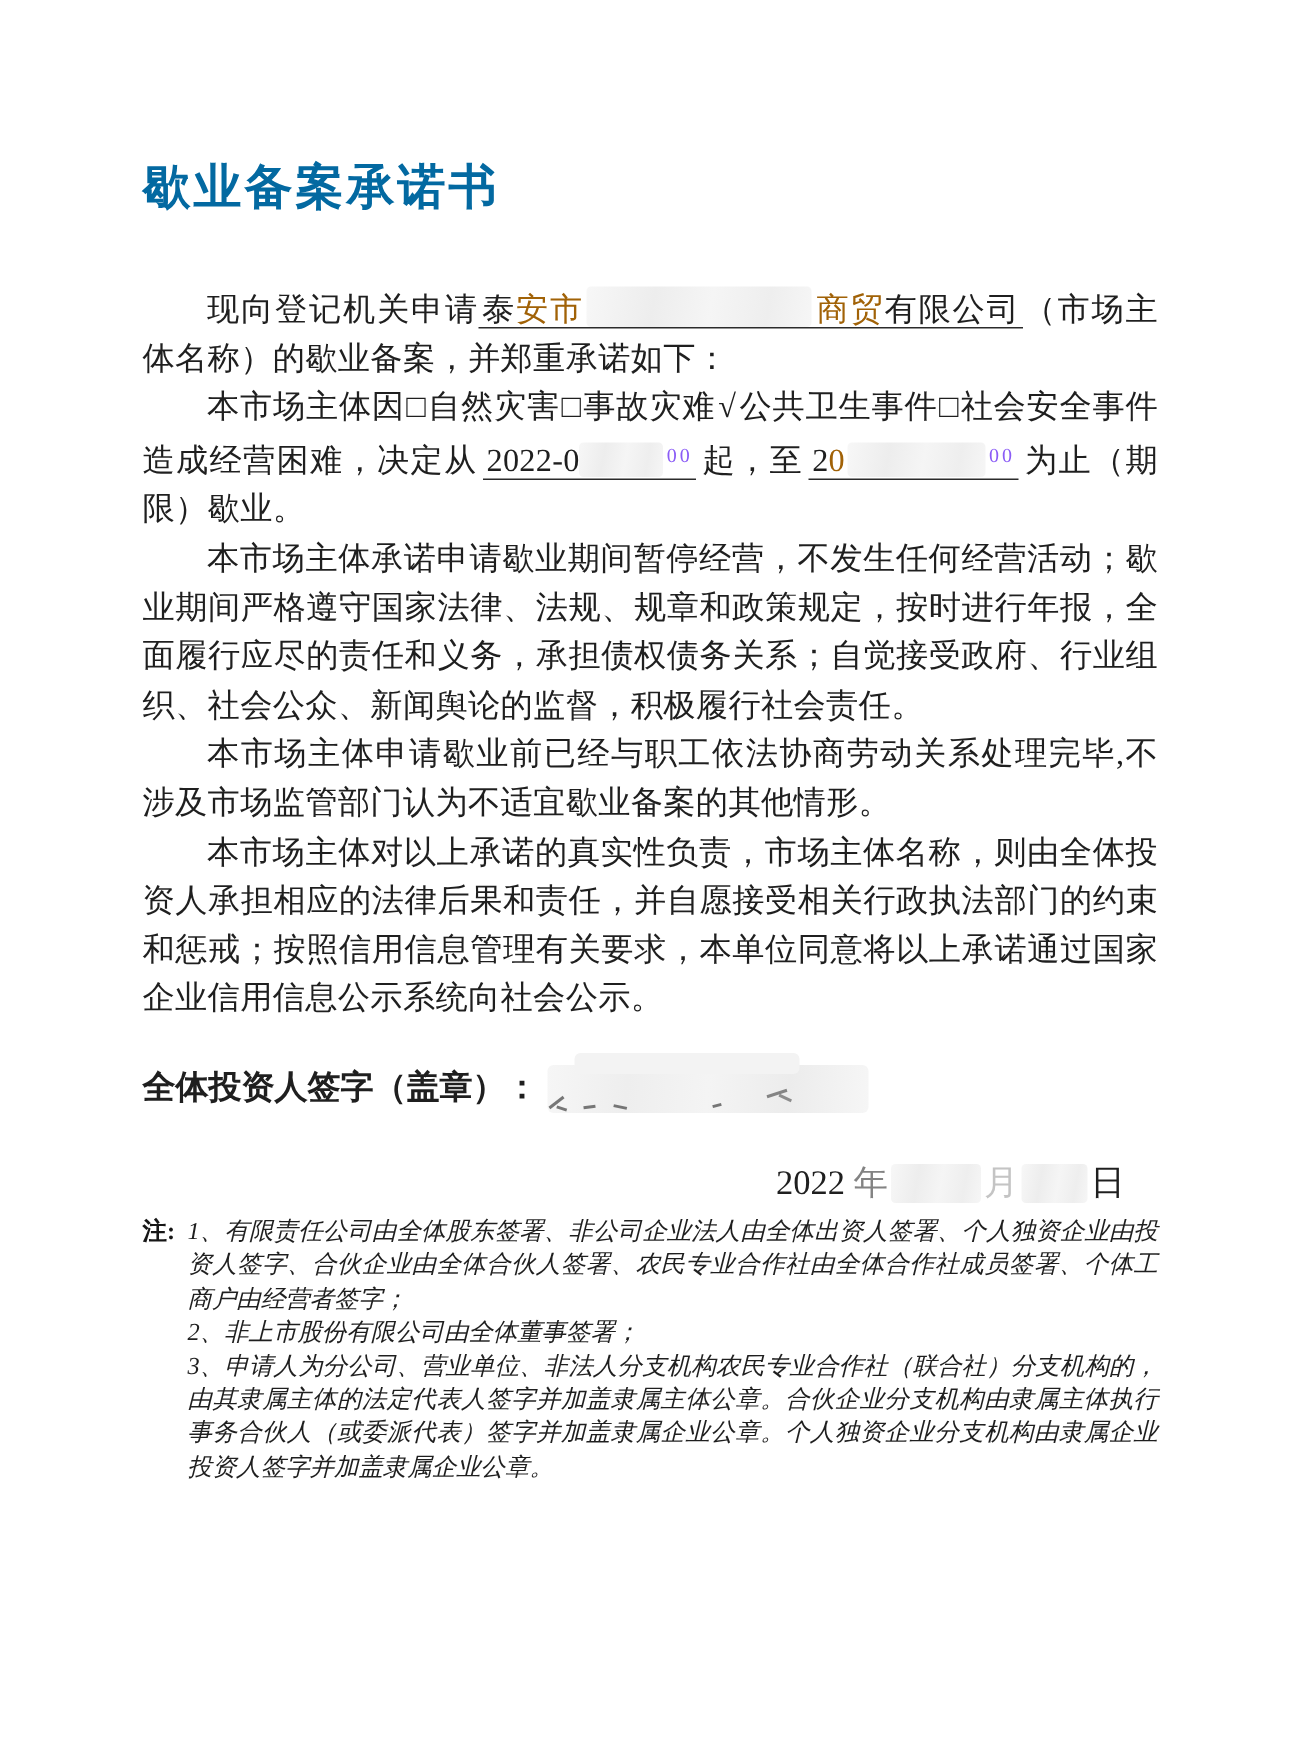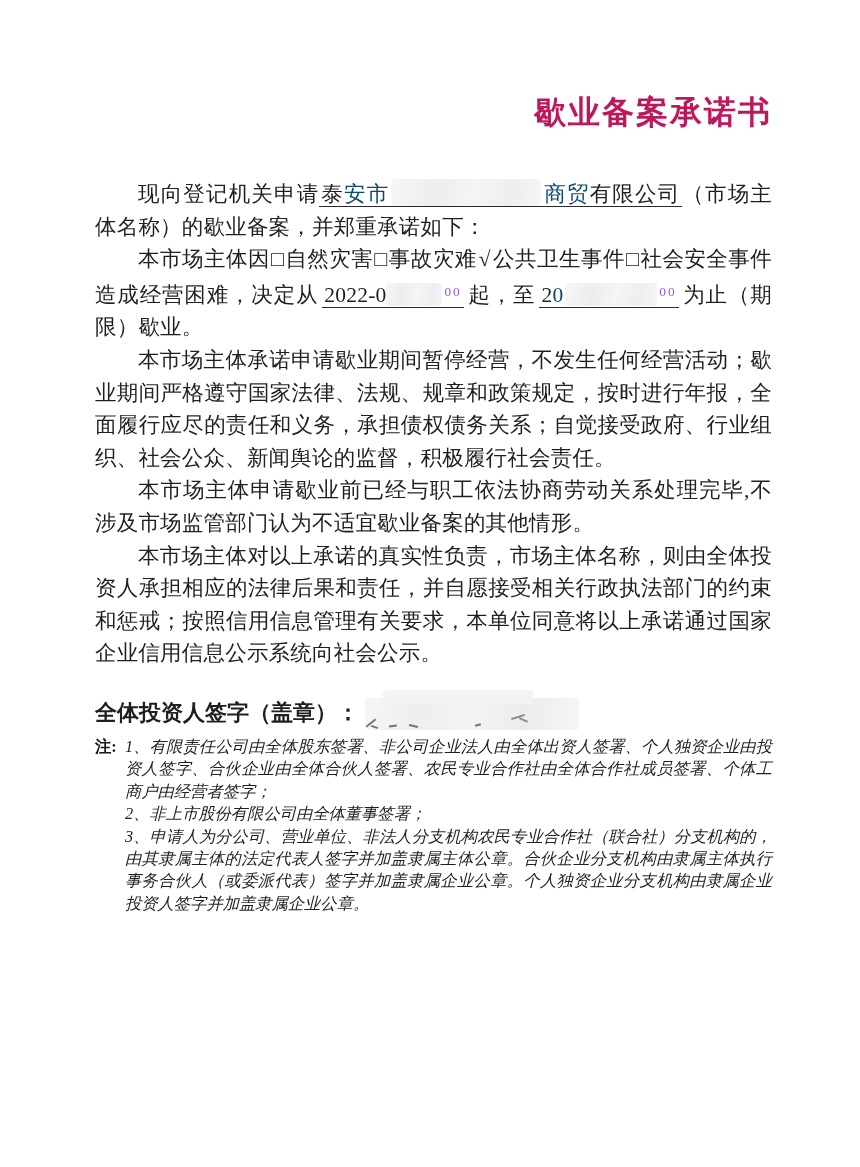--- a/index.html
+++ b/index.html
@@ -10,45 +10,45 @@
     -webkit-font-smoothing: antialiased;
   }
   .sheet {
     position: relative;
     width: 860px; height: 1167px;
     background: #ffffff;
     box-sizing: border-box;
     padding: 92px 88px 0 95px;
   }
   .title {
-    margin: 0 0 46px 0;
-    text-align: right;
+    margin: 12px 0 46px 0;
+    text-align: left;
     font-size: 32px;
     font-weight: bold;
     letter-spacing: 2px;
     line-height: 40px;
-    color: #be185d;
+    color: #0369a1;
   }
   .para {
     margin: 0;
     font-size: 21.5px;
     line-height: 32.6px;
     text-align: justify;
     text-indent: 2em;
     letter-spacing: 0.2px;
   }
   .u {
     border-bottom: 1.6px solid #2b2b2b;
     padding: 0 2px;
     white-space: nowrap;
   }
   .date-field { margin: 0 4px; }
   .cb { margin: 0 1px; }
   .check { margin: 0 2px; font-weight: bold; }
-  .faint { color: #0c4a6e; }
+  .faint { color: #a16207; }
   .half-faint { color: #5a5a5a; opacity: 0.75; }
   .partial-digits {
     color: #8b5cf6;
     font-size: 0.62em;
     vertical-align: 0.45em;
     letter-spacing: 2px;
   }
   .redact {
     display: inline-block;
     background: linear-gradient(100deg, #f7f7f7 0%, #ededed 30%, #f5f5f5 55%, #eeeeee 80%, #f6f6f6 100%);
@@ -132,20 +132,21 @@
   <p class="para">本市场主体承诺申请歇业期间暂停经营，不发生任何经营活动；歇业期间严格遵守国家法律、法规、规章和政策规定，按时进行年报，全面履行应尽的责任和义务，承担债权债务关系；自觉接受政府、行业组织、社会公众、新闻舆论的监督，积极履行社会责任。</p>
 
   <p class="para">本市场主体申请歇业前已经与职工依法协商劳动关系处理完毕,不涉及市场监管部门认为不适宜歇业备案的其他情形。</p>
 
   <p class="para">本市场主体对以上承诺的真实性负责，市场主体名称，则由全体投资人承担相应的法律后果和责任，并自愿接受相关行政执法部门的约束和惩戒；按照信用信息管理有关要求，本单位同意将以上承诺通过国家企业信用信息公示系统向社会公示。</p>
 
   <div class="sig-line">
     <span>全体投资人签字（盖章）：</span><span class="sig-blob"><i class="s1"></i><i class="s2"></i><i class="s3"></i><i class="s4"></i><i class="s5"></i><i class="s6"></i><i class="s7"></i></span>
   </div>
 
+  <div class="date-line"><span>2022</span> <span class="half-faint">年</span><span class="redact r-month"></span><span class="month-faint">月</span><span class="redact r-day"></span><span>日</span></div>
 
   <div class="notes">
     <div class="note-label">注:</div>
     <div class="note-items">
       <div class="note-item">1、有限责任公司由全体股东签署、非公司企业法人由全体出资人签署、个人独资企业由投资人签字、合伙企业由全体合伙人签署、农民专业合作社由全体合作社成员签署、个体工商户由经营者签字；</div>
       <div class="note-item">2、非上市股份有限公司由全体董事签署；</div>
       <div class="note-item">3、申请人为分公司、营业单位、非法人分支机构农民专业合作社（联合社）分支机构的，由其隶属主体的法定代表人签字并加盖隶属主体公章。合伙企业分支机构由隶属主体执行事务合伙人（或委派代表）签字并加盖隶属企业公章。个人独资企业分支机构由隶属企业投资人签字并加盖隶属企业公章。</div>
     </div>
   </div>
 

